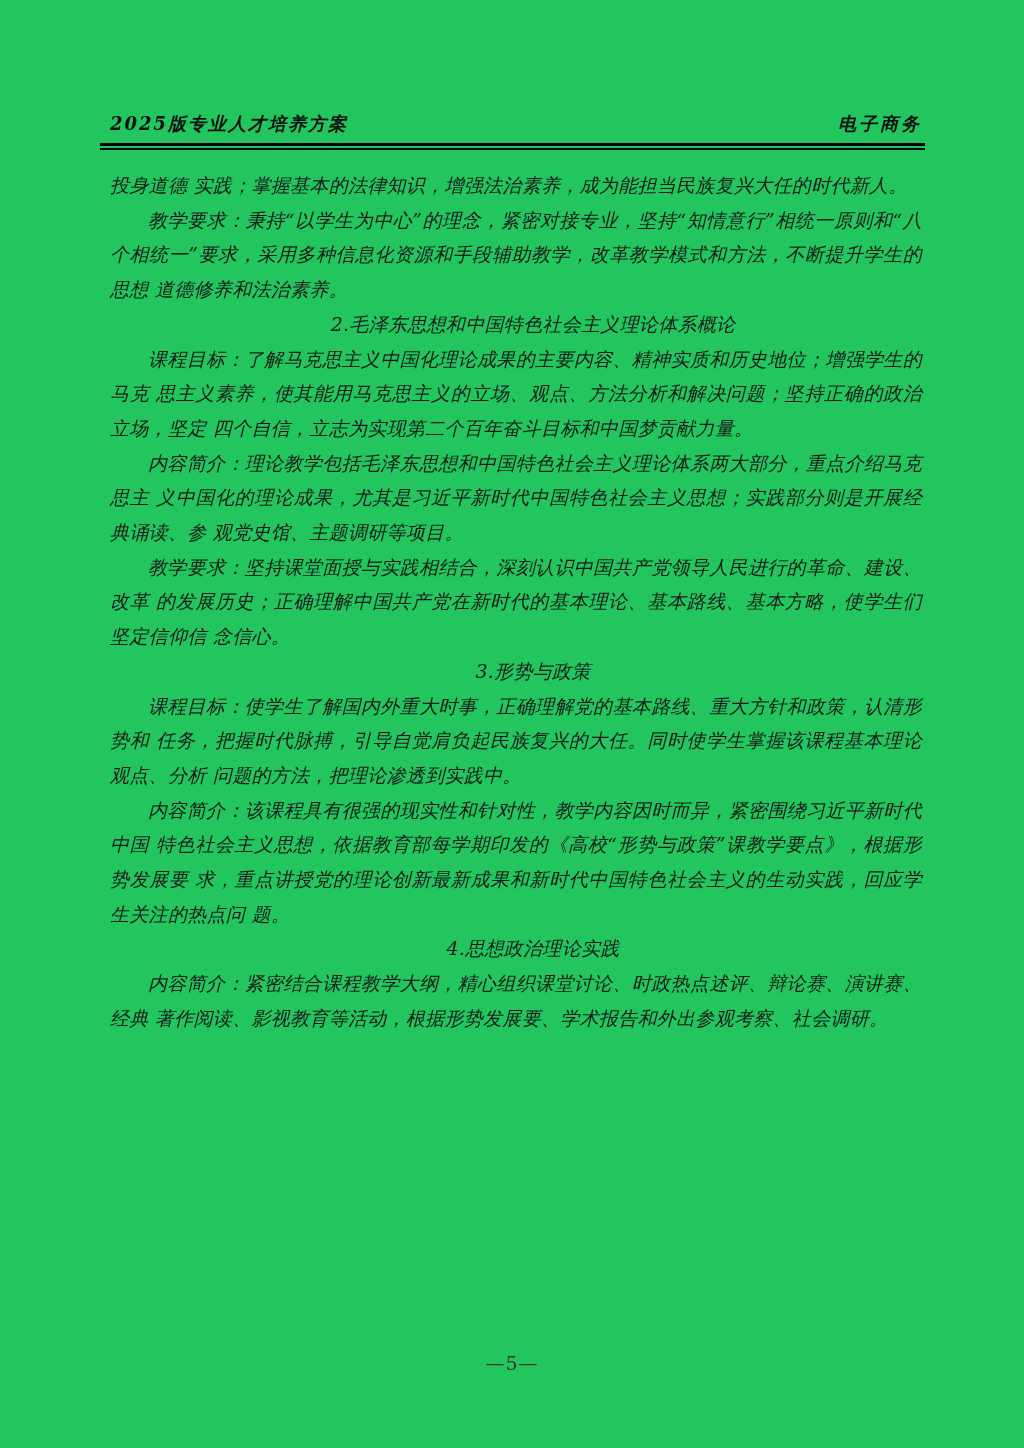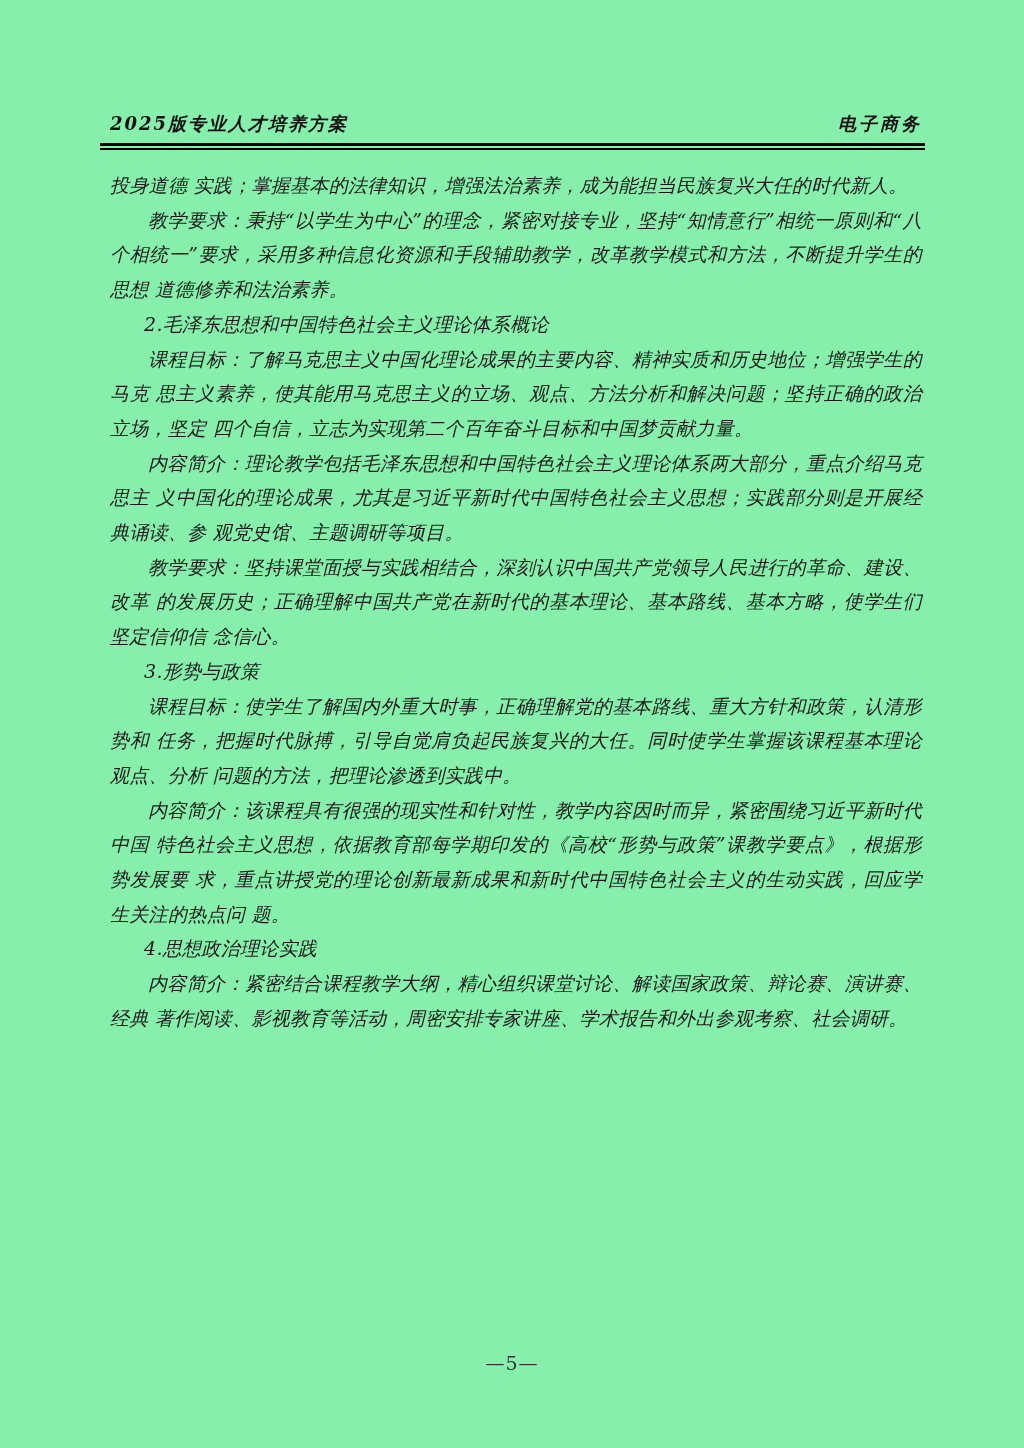--- a/index.html
+++ b/index.html
@@ -2,21 +2,21 @@
 <html><head>
 <meta charset="utf-8">
 <style>
   * { margin: 0; padding: 0; box-sizing: border-box; }
   html, body { background: #e8e8e8; }
   .page {
     position: relative;
     width: 1024px;
     height: 1448px;
     margin: 0 auto;
-    background: #86efac;
+    background: #22c55e;
     color: #1a1a1a;
     font-family: "DejaVu Serif", "Liberation Serif", serif;
     overflow: hidden;
   }
   
   .header {
     position: absolute;
     top: 112px;
     left: 110px;
     right: 102px;
@@ -52,21 +52,21 @@
   }
   .para {
     font-size: 19px;
     line-height: 34.7px;
     text-align: justify;
     letter-spacing: 0.3px;
     color: #1a1a1a;
     font-style: italic;
   }
   .para.indent { text-indent: 38px; }
-  .para.heading { text-indent: 34px; text-align: left; }
+  .para.heading { text-indent: 34px; text-align: center; }
   
   .footer {
     position: absolute;
     top: 1352px;
     left: 0;
     width: 100%;
     text-align: center;
   }
   .page-number {
     font-size: 19px;
@@ -95,20 +95,20 @@
   <p class="para">投身道德 实践；掌握基本的法律知识，增强法治素养，成为能担当民族复兴大任的时代新人。</p>
       <p class="para indent">教学要求：秉持“以学生为中心”的理念，紧密对接专业，坚持“知情意行”相统一原则和“八 个相统一”要求，采用多种信息化资源和手段辅助教学，改革教学模式和方法，不断提升学生的思想 道德修养和法治素养。</p>
       <p class="para indent heading">2.毛泽东思想和中国特色社会主义理论体系概论</p>
       <p class="para indent">课程目标：了解马克思主义中国化理论成果的主要内容、精神实质和历史地位；增强学生的马克 思主义素养，使其能用马克思主义的立场、观点、方法分析和解决问题；坚持正确的政治立场，坚定 四个自信，立志为实现第二个百年奋斗目标和中国梦贡献力量。</p>
       <p class="para indent">内容简介：理论教学包括毛泽东思想和中国特色社会主义理论体系两大部分，重点介绍马克思主 义中国化的理论成果，尤其是习近平新时代中国特色社会主义思想；实践部分则是开展经典诵读、参 观党史馆、主题调研等项目。</p>
       <p class="para indent">教学要求：坚持课堂面授与实践相结合，深刻认识中国共产党领导人民进行的革命、建设、改革 的发展历史；正确理解中国共产党在新时代的基本理论、基本路线、基本方略，使学生们坚定信仰信 念信心。</p>
       <p class="para indent heading">3.形势与政策</p>
       <p class="para indent">课程目标：使学生了解国内外重大时事，正确理解党的基本路线、重大方针和政策，认清形势和 任务，把握时代脉搏，引导自觉肩负起民族复兴的大任。同时使学生掌握该课程基本理论观点、分析 问题的方法，把理论渗透到实践中。</p>
       <p class="para indent">内容简介：该课程具有很强的现实性和针对性，教学内容因时而异，紧密围绕习近平新时代中国 特色社会主义思想，依据教育部每学期印发的《高校“形势与政策”课教学要点》，根据形势发展要 求，重点讲授党的理论创新最新成果和新时代中国特色社会主义的生动实践，回应学生关注的热点问 题。</p>
       <p class="para indent heading">4.思想政治理论实践</p>
-      <p class="para indent">内容简介：紧密结合课程教学大纲，精心组织课堂讨论、解读国家政策、辩论赛、演讲赛、经典 著作阅读、影视教育等活动，周密安排专家讲座、学术报告和外出参观考察、社会调研。</p>
+      <p class="para indent">内容简介：紧密结合课程教学大纲，精心组织课堂讨论、时政热点述评、辩论赛、演讲赛、经典 著作阅读、影视教育等活动，根据形势发展要、学术报告和外出参观考察、社会调研。</p>
     </div>
 
   <div class="footer">
     <span class="page-number">—5—</span>
   </div>
 
 </div>
 
 </body></html>

